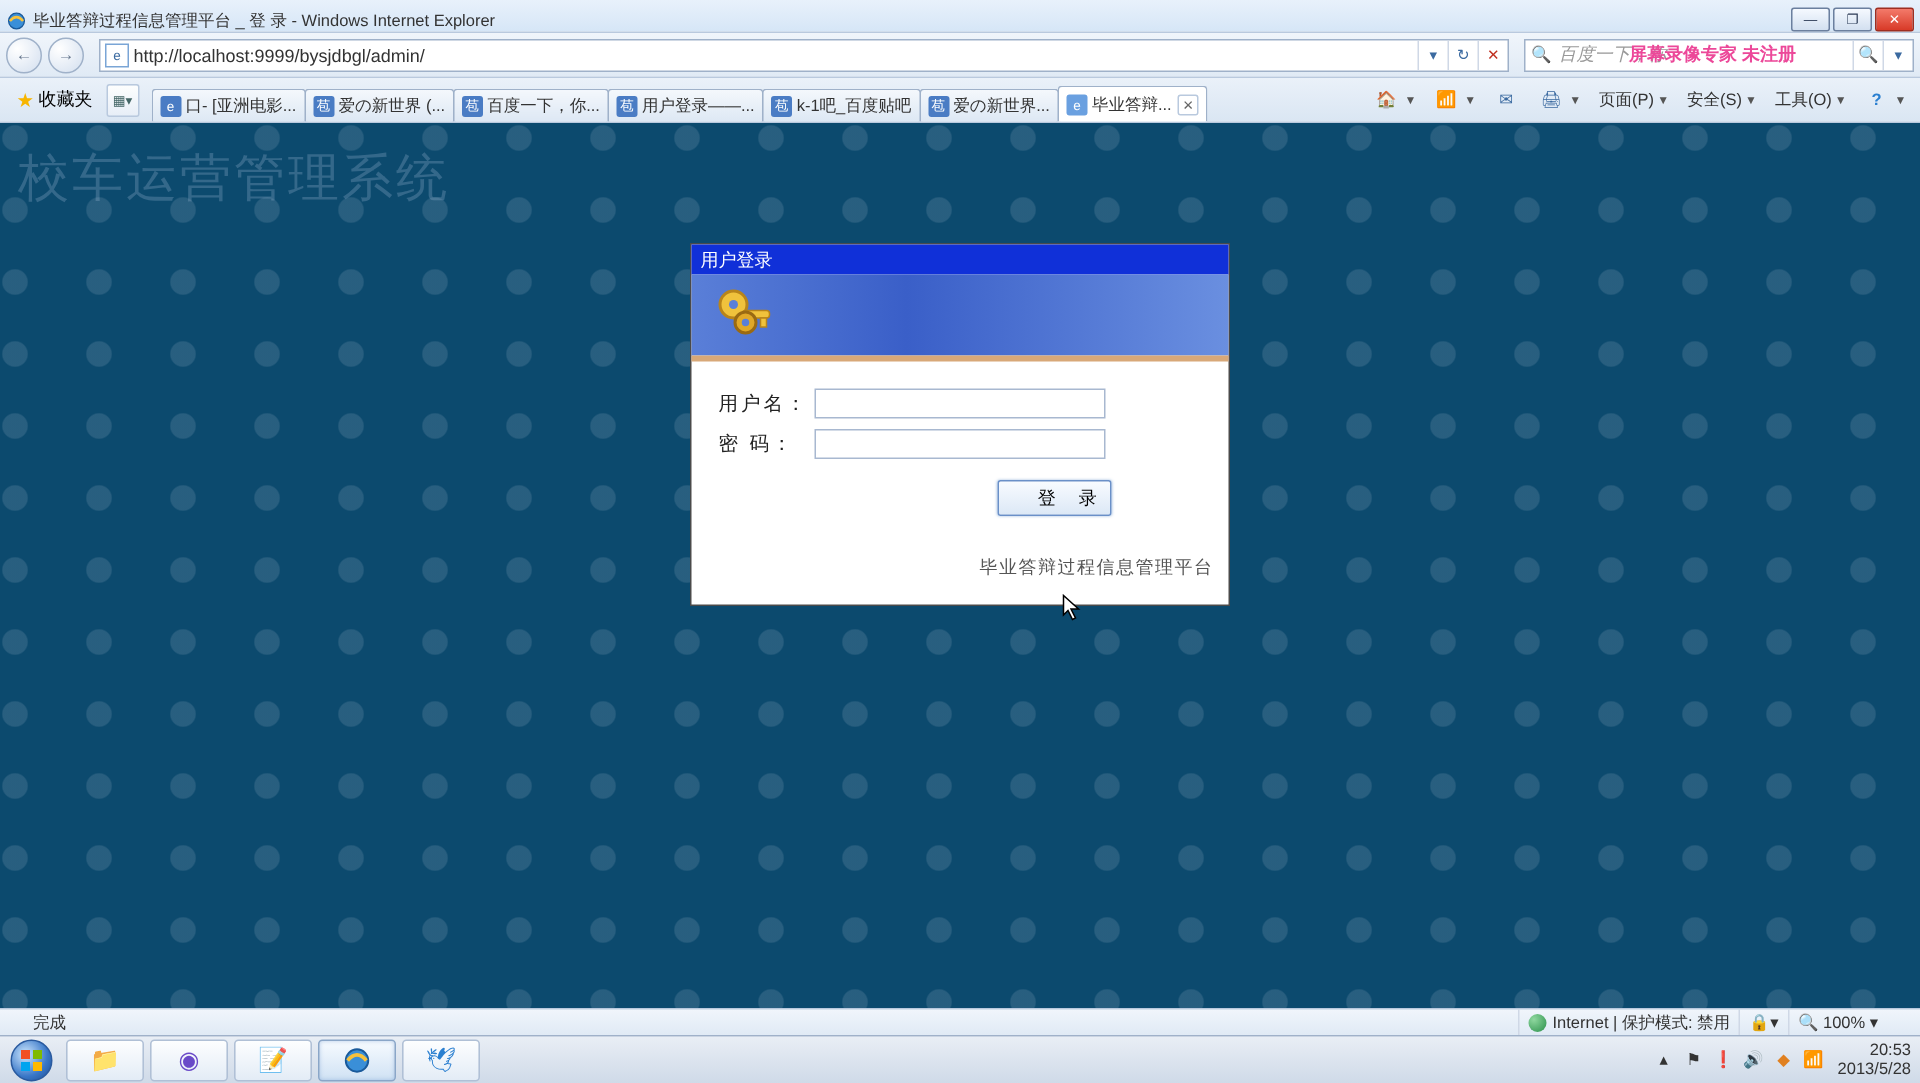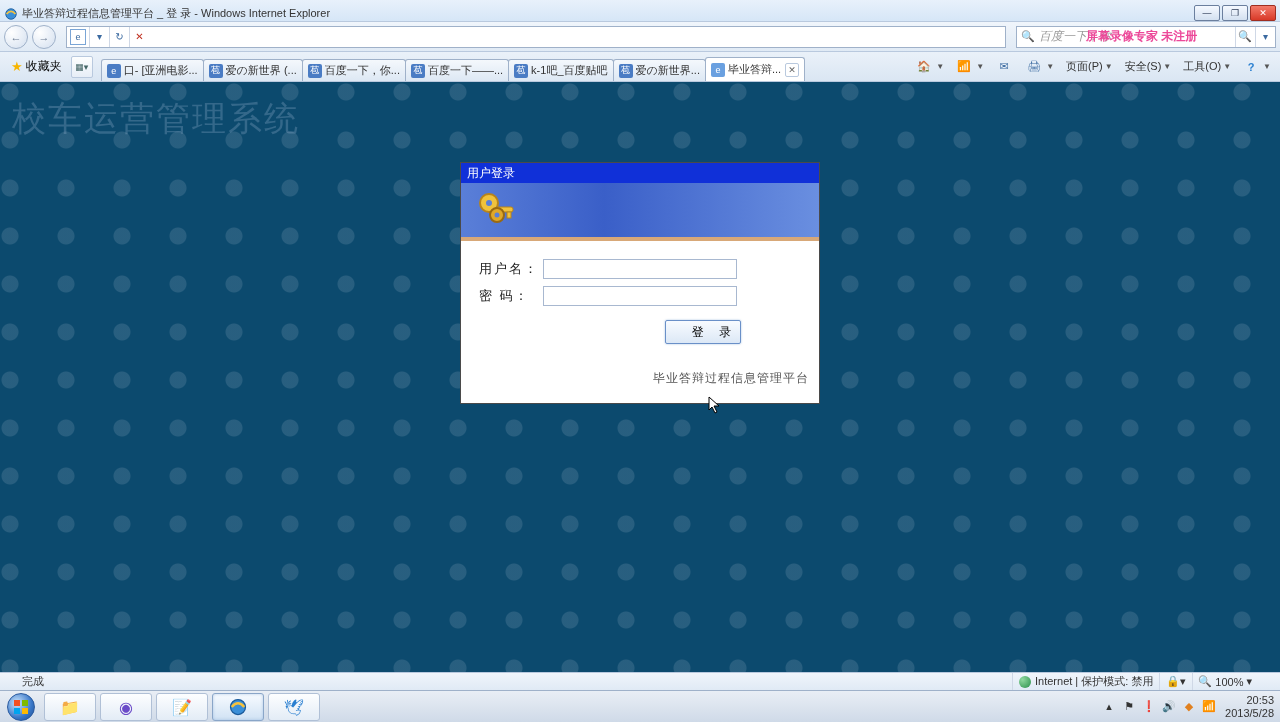--- a/index.html
+++ b/index.html
@@ -90,20 +90,21 @@
   <div class="winbtn">—</div>
   <div class="winbtn">❐</div>
   <div class="winbtn close">✕</div>
 </div>
 
 <div class="navbar">
   <div class="navcircle">←</div>
   <div class="navcircle">→</div>
   <div class="addrwrap">
     <div class="page-icon">e</div>
+    <input type="text" value="http://localhost:9999/bysjdbgl/admin/" style="">
     <div class="addrbtn">▾</div>
     <div class="addrbtn">↻</div>
     <div class="addrbtn" style="color:#c03020;">✕</div>
   </div>
   <div class="searchbox">
     <div class="sicon">🔍</div>
     <span class="stext">百度一下，你</span>
     <span class="overlay">屏幕录像专家  未注册</span>
     <div class="mag">🔍</div>
     <div class="addrbtn">▾</div>
@@ -124,21 +125,21 @@
     <div class="tab">
         <div class="tabicon">苞</div>
         <span class="tablabel">爱の新世界 (...</span>
       </div>
     <div class="tab">
         <div class="tabicon">苞</div>
         <span class="tablabel">百度一下，你...</span>
       </div>
     <div class="tab">
         <div class="tabicon">苞</div>
-        <span class="tablabel">百度一下——...</span>
+        <span class="tablabel">用户登录——...</span>
       </div>
     <div class="tab">
         <div class="tabicon">苞</div>
         <span class="tablabel">k-1吧_百度贴吧</span>
       </div>
     <div class="tab">
         <div class="tabicon">苞</div>
         <span class="tablabel">爱の新世界...</span>
       </div>
     <div class="tab active">

